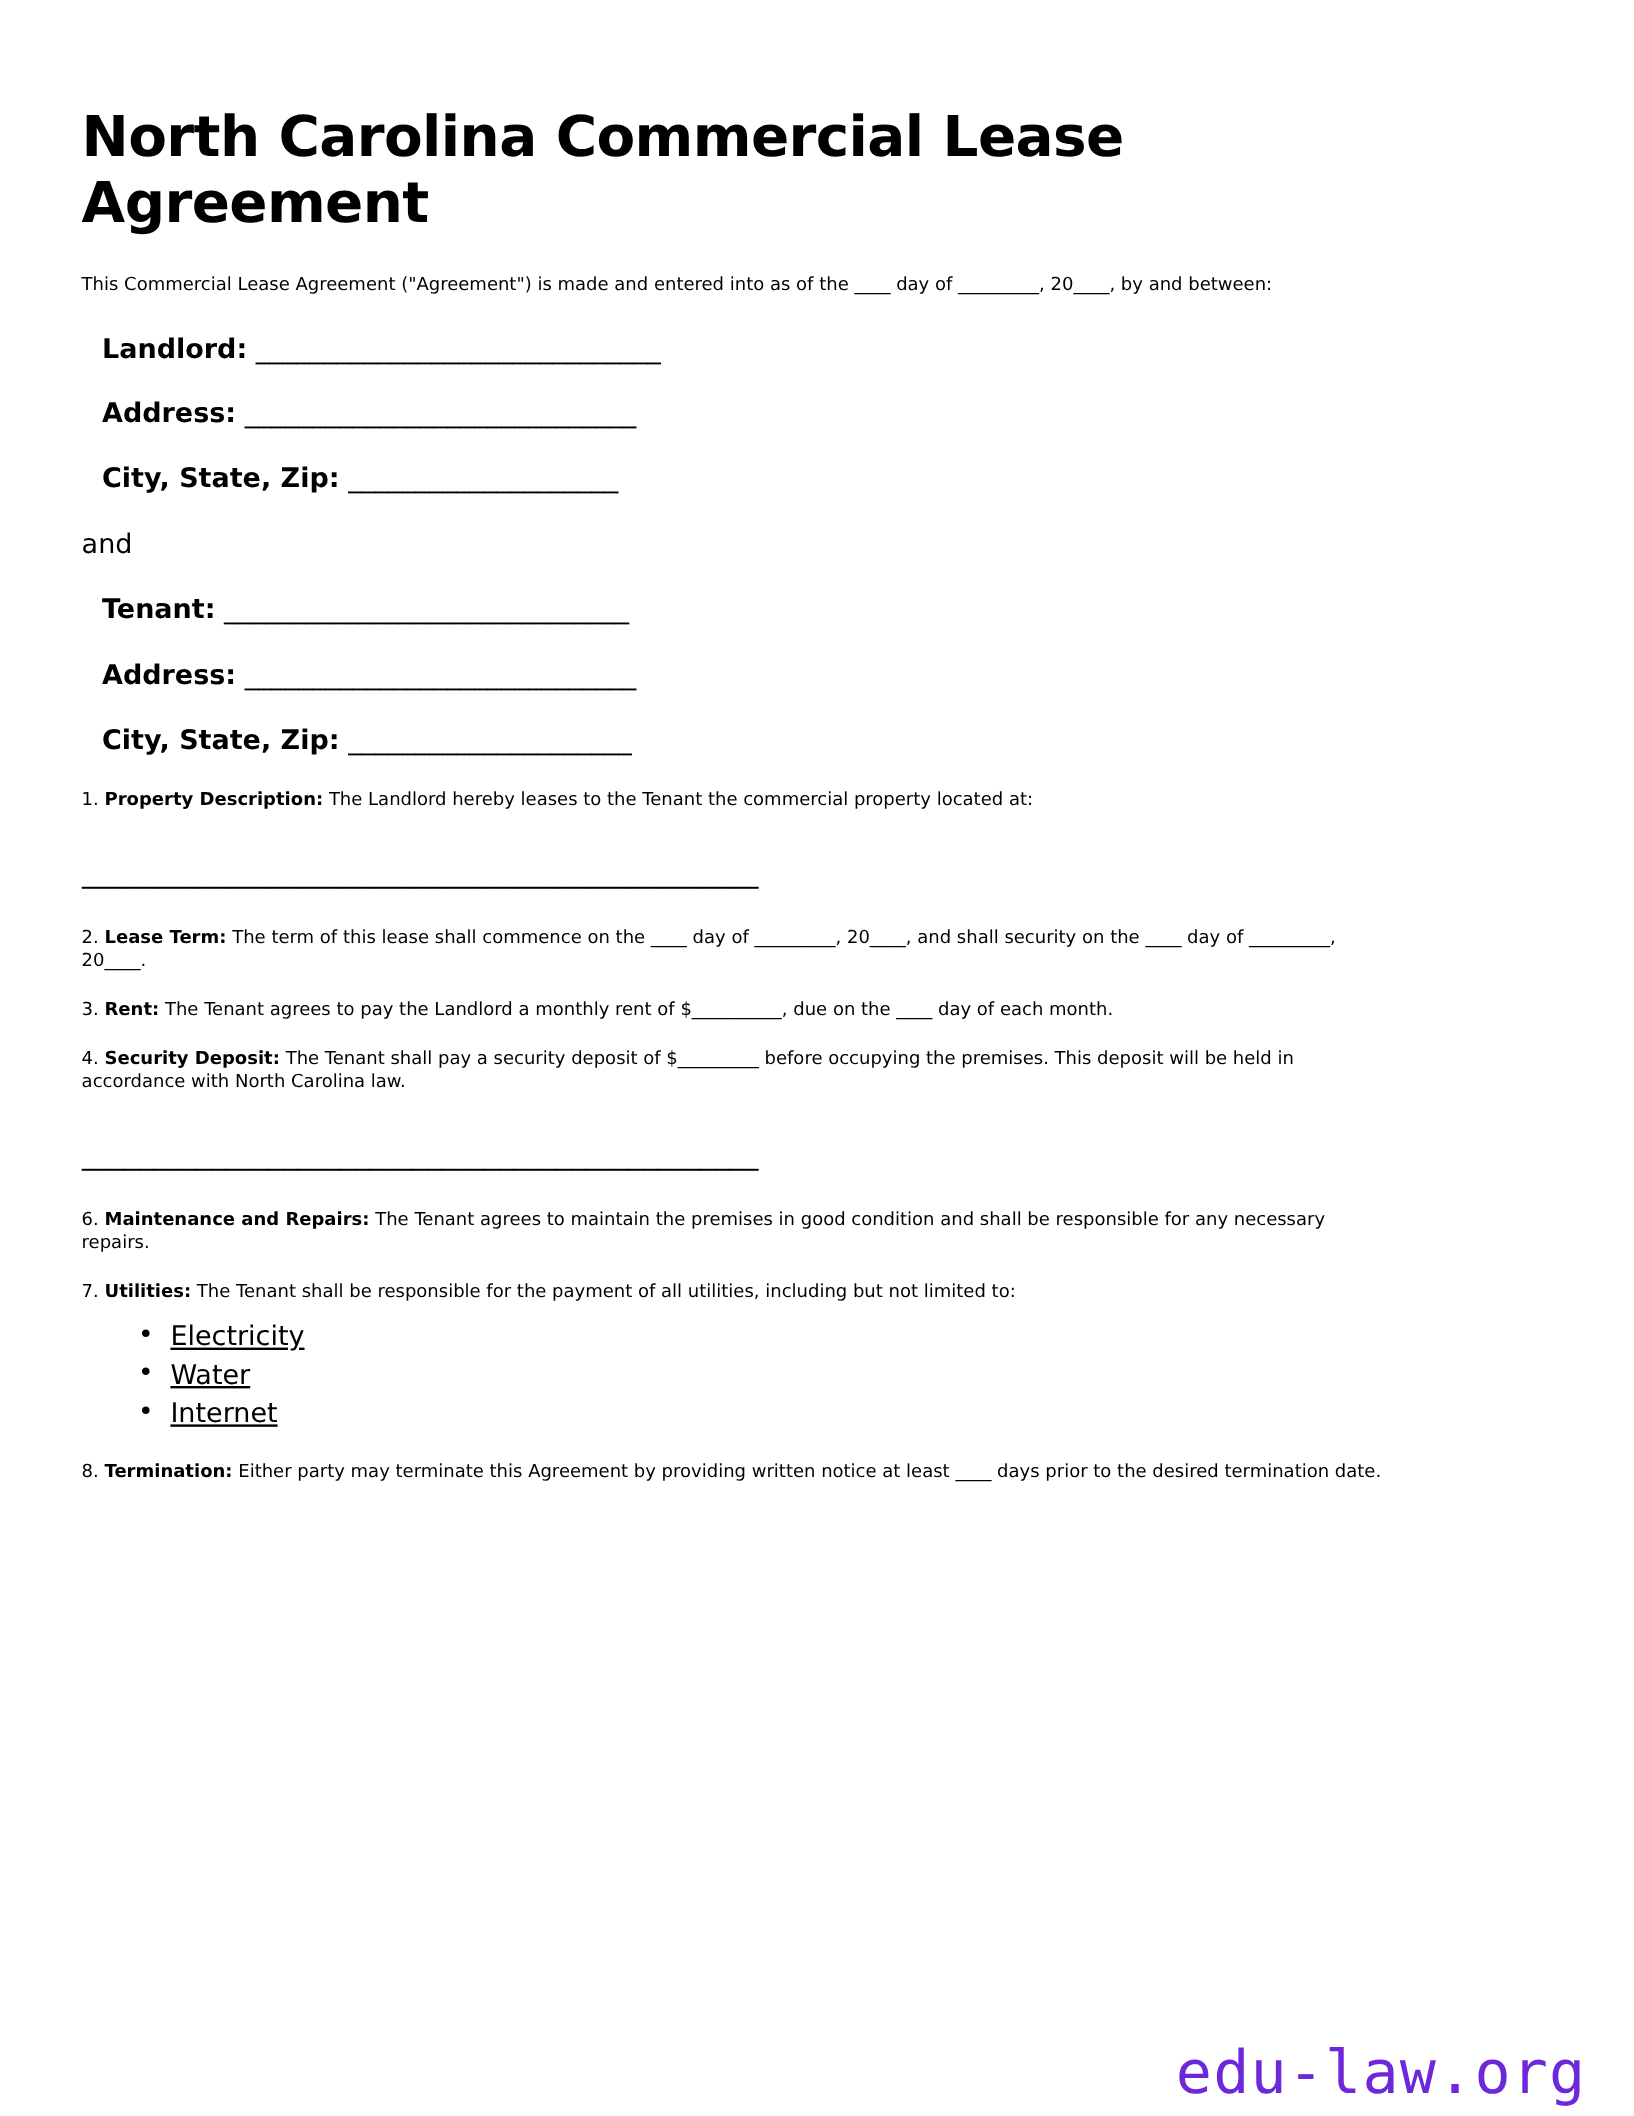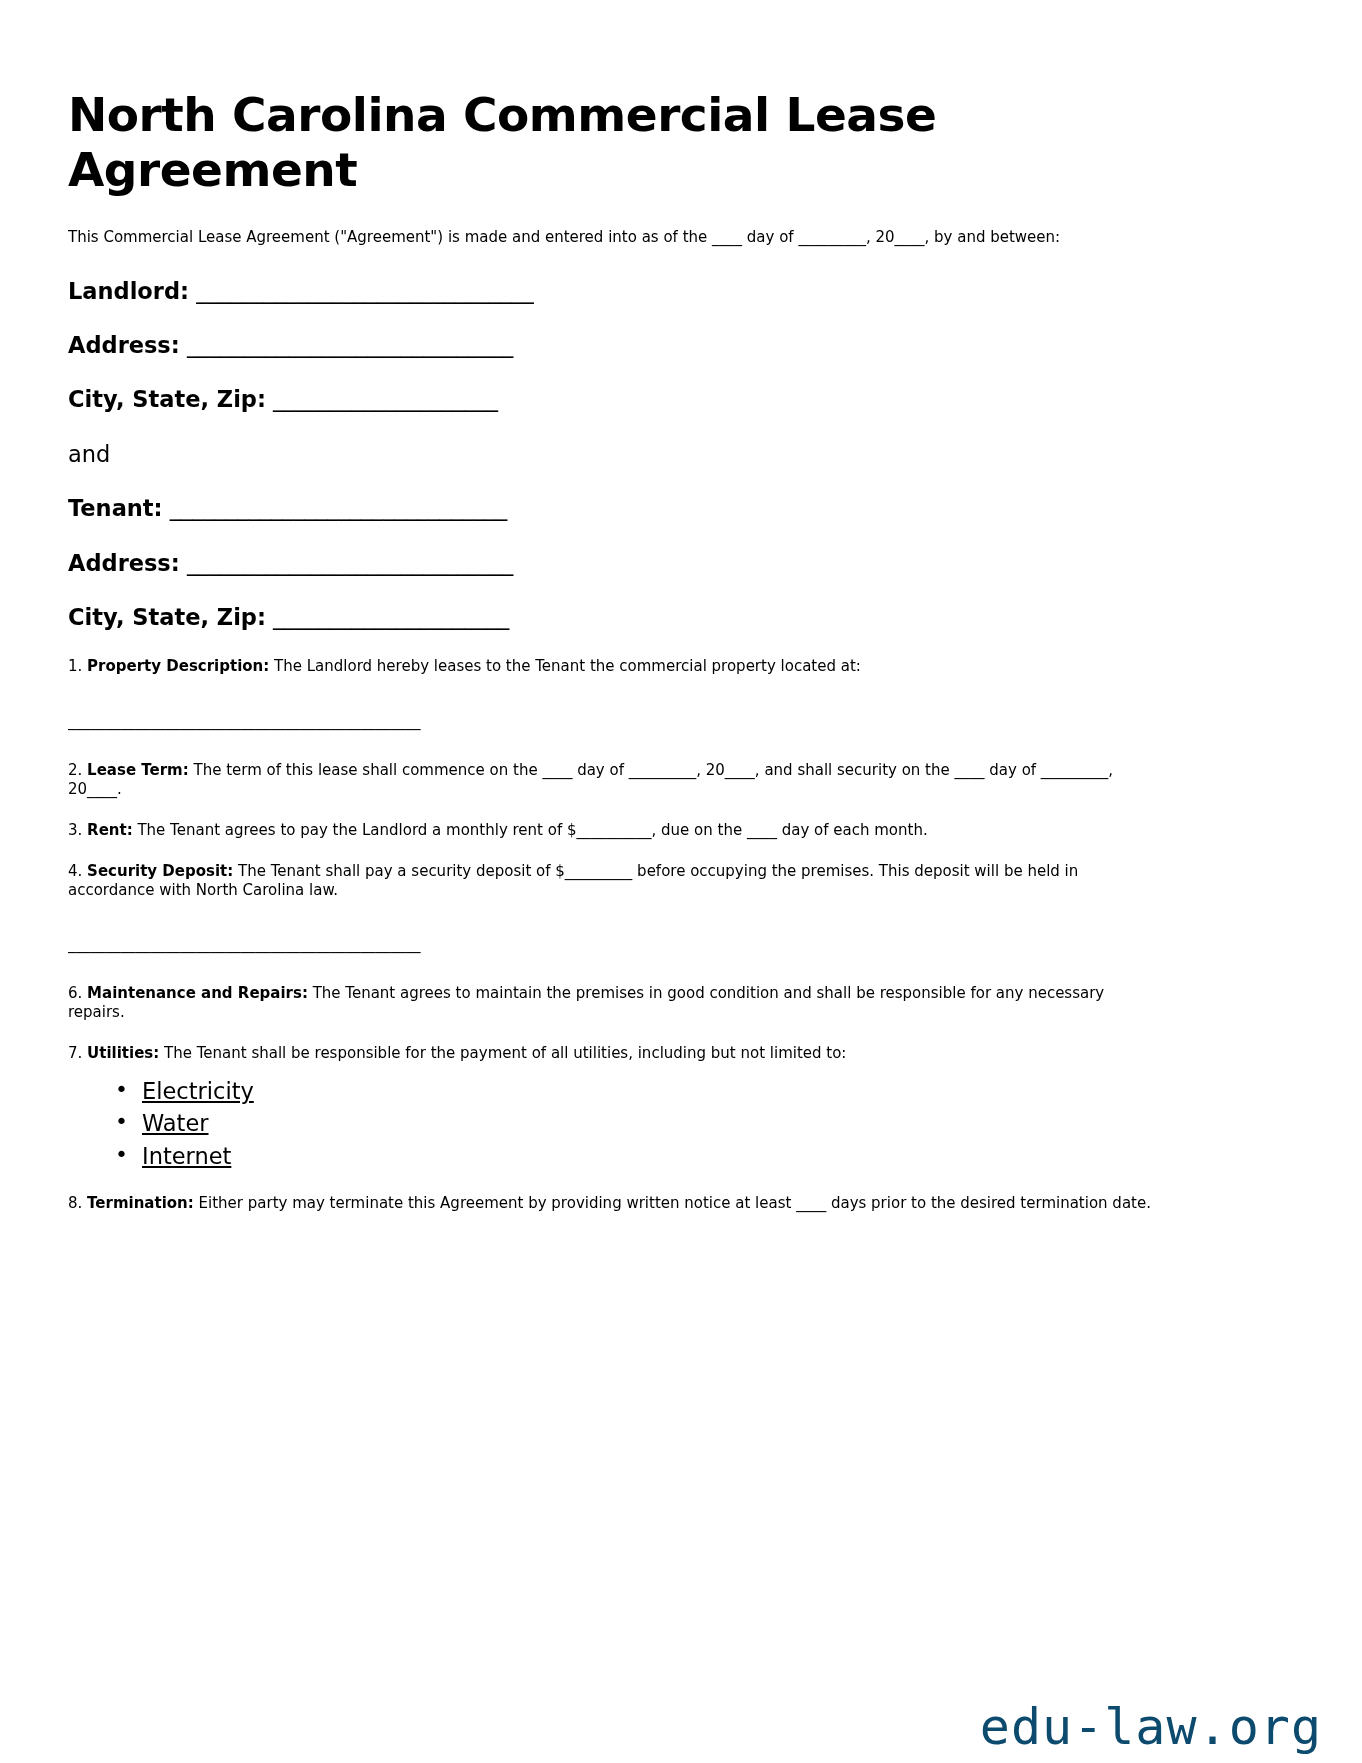--- a/index.html
+++ b/index.html
@@ -35,35 +35,35 @@
   p {
     font-size: 15px;
     line-height: 1.26;
     margin: 0 0 22px 0;
     max-width: 1085px;
   }
   p.intro { margin-bottom: 30px; }
   .field {
     font-size: 22.5px;
     line-height: 1.26;
-    margin: 0 0 26px 0;
+    margin: 0 0 26px 17px;
     font-weight: bold;
   }
   .field .blank {
     font-weight: normal;
   }
   .plain-and {
     font-size: 22.5px;
     line-height: 1.26;
     margin: 0 0 26px 0;
   }
   .clause { margin-bottom: 22px; }
   .clause b { font-weight: bold; }
   .rule-line {
-    font-size: 15px;
+    font-size: 24px;
     line-height: 1.26;
     letter-spacing: 0px;
     margin: 36px 0 30px 0;
     white-space: nowrap;
     overflow: hidden;
     max-width: 600px;
   }
   ul.utilities {
     margin: 14px 0 24px 0;
     padding-left: 74px;
@@ -82,21 +82,21 @@
     left: -27px;
     top: -1px;
     font-size: 22px;
   }
   .watermark {
     position: absolute;
     right: 40px;
     bottom: 22px;
     font-family: "DejaVu Sans Mono", monospace;
     font-size: 50px;
-    color: #0c4a6e;
+    color: #6d28d9;
     letter-spacing: 1px;
     white-space: nowrap;
   }
   .nb { white-space: nowrap; }
 </style>
 </head>
 <body>
 
 <div class="page">
 

